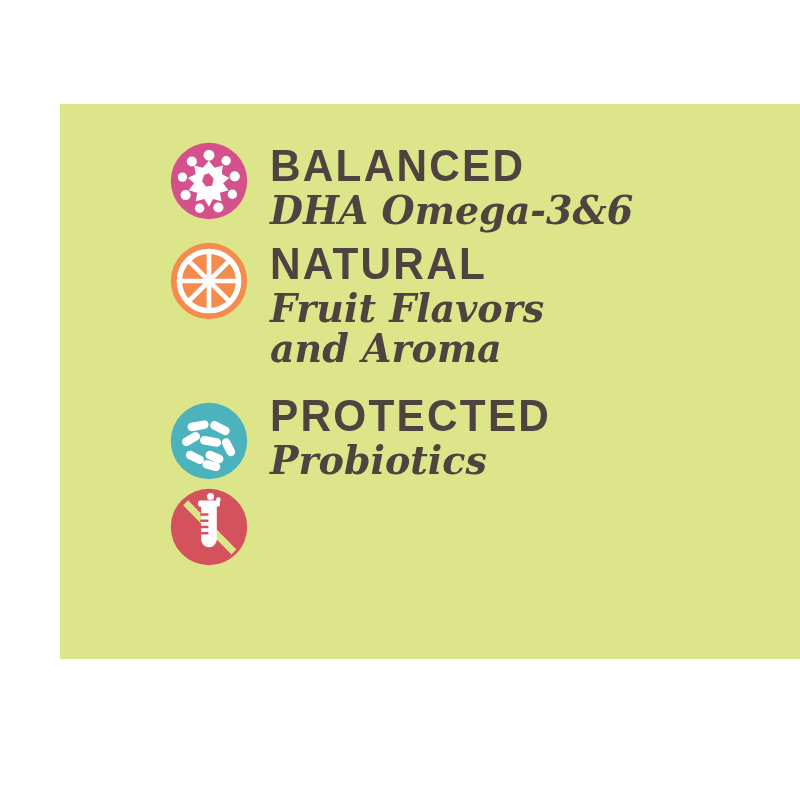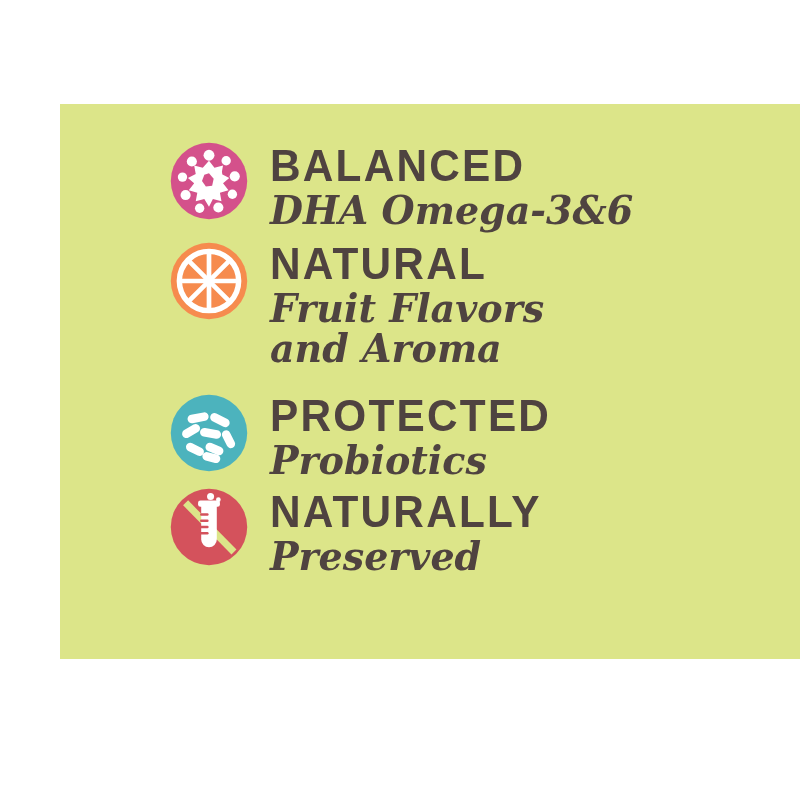--- a/index.html
+++ b/index.html
@@ -81,21 +81,21 @@
     color: #4f4340;
     margin-top: 2px;
     transform: scaleX(0.95);
     transform-origin: left top;
     white-space: pre-line;
   }
 
   
   .row-balanced   { margin-bottom: 10px; }
   .row-natural    { margin-bottom: 24px;  }
-  .row-protected  { margin-bottom: 8px;  }
+  .row-protected  { margin-bottom: 8px; align-items: flex-end;  }
   .row-naturally  { margin-bottom: 0;    }
 
   .row-natural  .icon-wrap { margin-top: 2px; }
   .row-protected .icon-wrap { margin-top: 2px; }
   .row-naturally .icon-wrap { margin-top: 0px; }
 </style>
 </head>
 <body>
 
 <div id="stage">
@@ -197,21 +197,17 @@
             </g>
 
             <g stroke="#d4525c" stroke-width="3" stroke-linecap="round">
               <line x1="40" y1="34" x2="48" y2="34"></line>
               <line x1="40" y1="42" x2="48" y2="42"></line>
               <line x1="40" y1="50" x2="48" y2="50"></line>
               <line x1="40" y1="58" x2="48" y2="58"></line>
             </g>
           </svg>
         </div>
-        <div class="feature-text">
-          <div class="feature-title">NATURALLY</div>
-          <div class="feature-sub">Preserved</div>
-        </div>
       </div>
 
     </div>
   </div>
 </div>
 
 </body></html>

